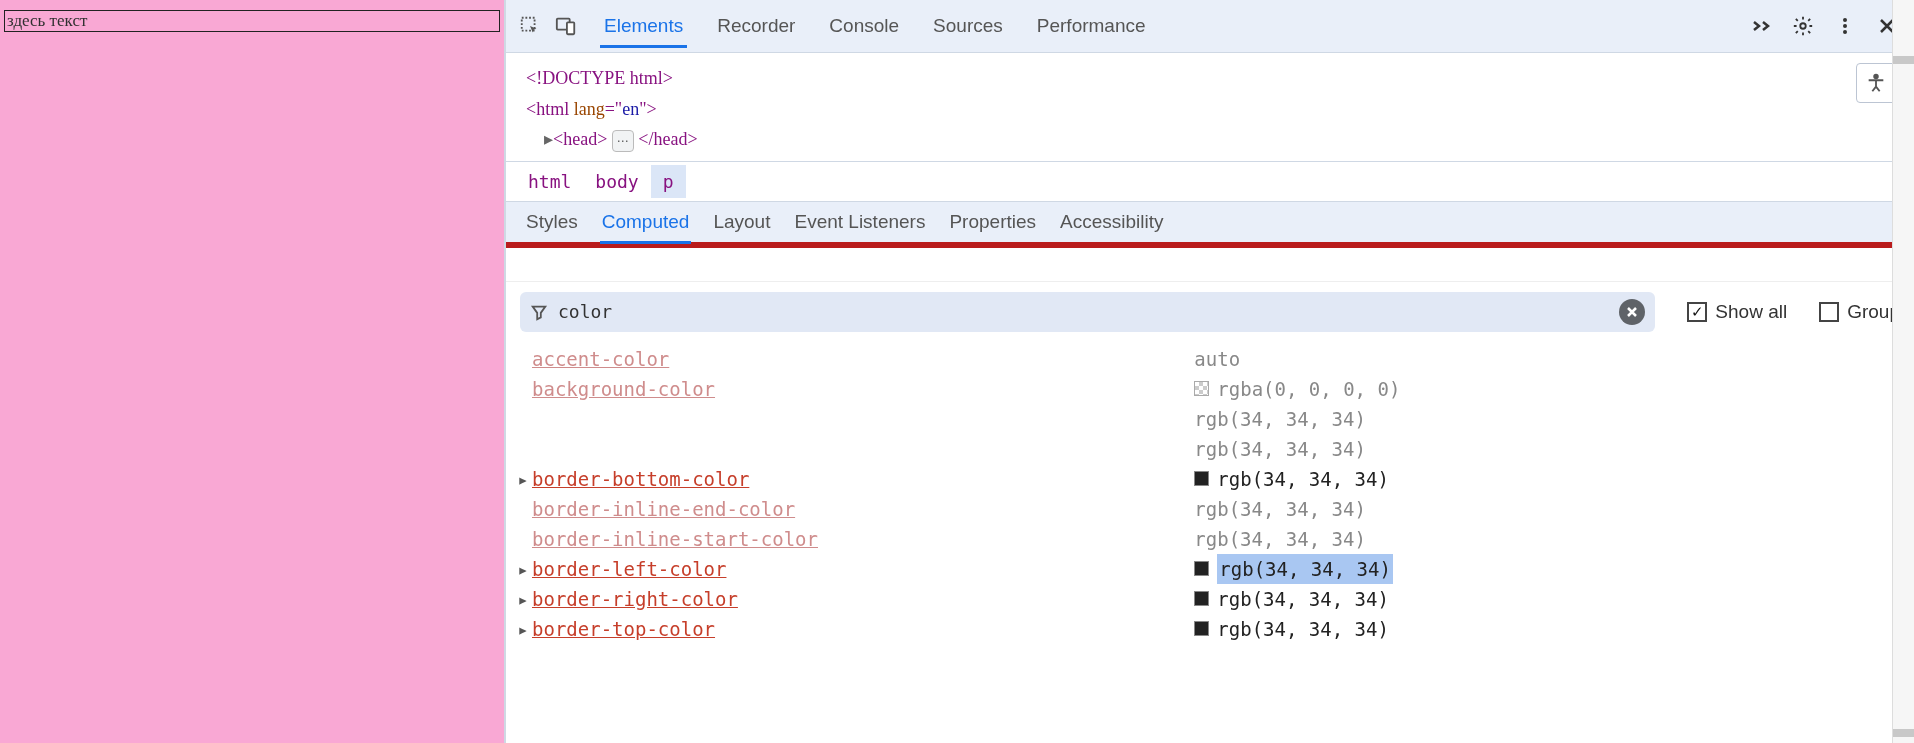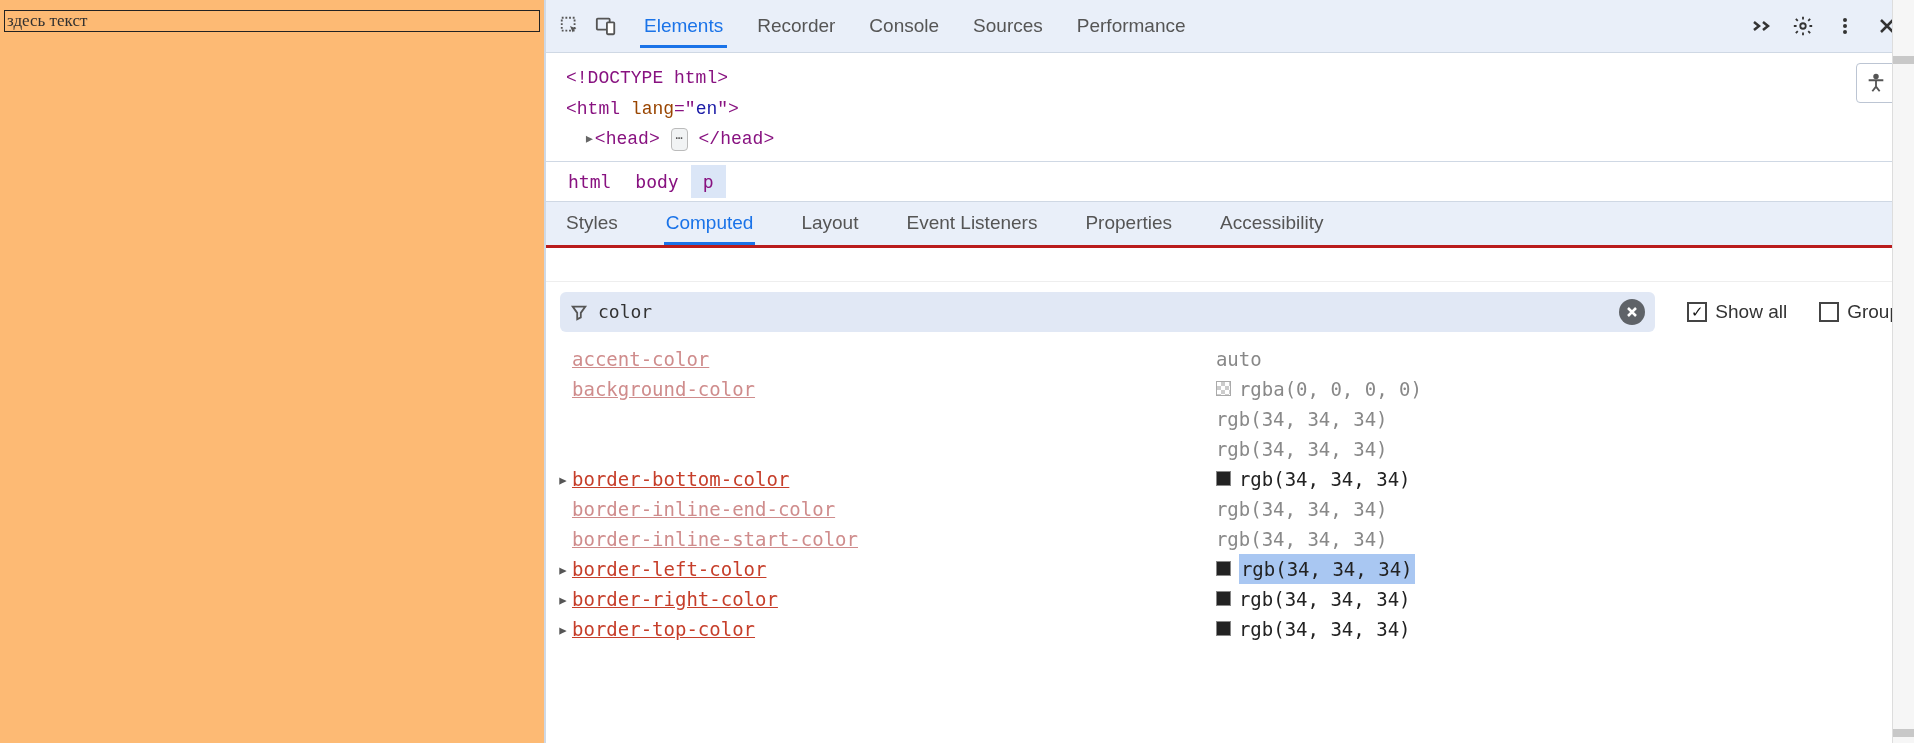--- a/index.html
+++ b/index.html
@@ -1,40 +1,40 @@
 <!DOCTYPE html>
 <html><head>
 <meta charset="utf-8">
 <style>
 * { box-sizing: border-box; margin: 0; padding: 0; }
 body { font-family: "Segoe UI", Arial, sans-serif; font-size: 14px; color: #303030; display: flex; height: 743px; width: 1914px; overflow: hidden; }
-.page-pane { width: 544px; background: #fdba74; padding: 10px 4px; }
+.page-pane { width: 504px; background: #f9a8d4; padding: 10px 4px; }
 .page-pane .bordered-p { border: 1px solid #222; padding: 0 2px; font-family: "Times New Roman", serif; font-size: 17px; }
 .devtools { flex: 1; display: flex; flex-direction: column; border-left: 2px solid #cfd8e4; background: #fff; position: relative; }
 .dt-toolbar { display: flex; align-items: center; background: #e9eff9; border-bottom: 1px solid #cfd8e4; height: 53px; padding: 0 6px; }
 .dt-toolbar .tb-ico { width: 36px; height: 36px; display: flex; align-items: center; justify-content: center; color: #555; }
 .tabs { display: flex; gap: 26px; margin-left: 16px; flex: 1; font-size: 19px; }
 .tab { position: relative; padding: 10px 4px; color: #555; }
 .tab.active { color: #1a73e8; }
 .tab.active::after { content: ""; position: absolute; left: 0; right: 0; bottom: -1px; height: 3px; background: #1a73e8; }
 .tb-right { display: flex; align-items: center; gap: 12px; margin-left: auto; margin-right: 6px; }
 .tb-right .ico { width: 30px; height: 30px; display: flex; align-items: center; justify-content: center; color: #333; font-size: 20px; }
-.dom-pane { padding: 10px 20px 6px 20px; font-family: Liberation Mono, monospace; font-size: 18px; line-height: 1.7; border-bottom: 1px solid #cfd8e4; position: relative; background:#fff; }
+.dom-pane { padding: 10px 20px 6px 20px; font-family: Liberation Serif, serif; font-size: 18px; line-height: 1.7; border-bottom: 1px solid #cfd8e4; position: relative; background:#fff; }
 .dom-pane .tag { color: #881280; }
 .dom-pane .attr { color: #994500; }
 .dom-pane .str { color: #1a1aa6; }
 .dom-pane .punct { color: #881280; }
 .dom-pane .dots { display:inline-block; border:1px solid #bbb; border-radius:4px; padding:0 4px; font-size:12px; color:#555; background:#f1f3f4; vertical-align:middle; }
 .dom-pane .line { white-space: pre; }
 .dom-pane .indent { display:inline-block; width: 18px; }
 .accessibility-btn { position:absolute; top:10px; right:18px; width:40px; height:40px; border:1px solid #bcc5d3; border-radius:4px; background:#fff; display:flex; align-items:center; justify-content:center; color:#555;}
 .breadcrumb { display: flex; align-items: center; padding: 0 10px; font-size: 18px; height: 40px; border-bottom: 1px solid #cfd8e4; background:#fff;}
 .breadcrumb span { padding: 6px 12px; color: #881280; font-family: Consolas, monospace; }
 .breadcrumb span.sel { background: #dbe6f7; }
-.subtabs { display: flex; align-items: center; gap: 44px; padding: 0 18px; height: 46px; background: #e9eff9; border-bottom: 3px solid #b91c1c; font-size: 19px; color:#555;}
+.subtabs { display: flex; align-items: center; gap: 20px; padding: 0 18px; height: 46px; background: #e9eff9; border-bottom: 6px solid #b91c1c; font-size: 19px; color:#555;}
 .subtab { position: relative; padding: 10px 2px; }
 .subtab.active { color: #1a73e8; }
 .subtab.active::after { content:""; position:absolute; left:0; right:0; bottom:-1px; height:3px; background:#1a73e8; }
 .filter-row { display:flex; align-items:center; padding: 10px 14px; gap: 32px; background: #fff; }
 .filter-box { flex: 1; display:flex; align-items:center; background:#e1e8f5; border-radius:6px; height:40px; padding:0 10px; gap:10px; }
 .filter-box .funnel { color:#555; }
 .filter-box input { flex:1; background:transparent; border:none; outline:none; font-size:18px; font-family: Consolas, monospace; color:#333; }
 .filter-box .clear { width:26px;height:26px;border-radius:50%;background:#5f6368;color:#fff;display:flex;align-items:center;justify-content:center;font-size:16px;}
 .chk { display:flex; align-items:center; gap:8px; font-size:19px; color:#333;}
 .chk .box { width:20px; height:20px; border:2px solid #444; display:flex; align-items:center; justify-content:center; font-size:15px; color:#111;}

